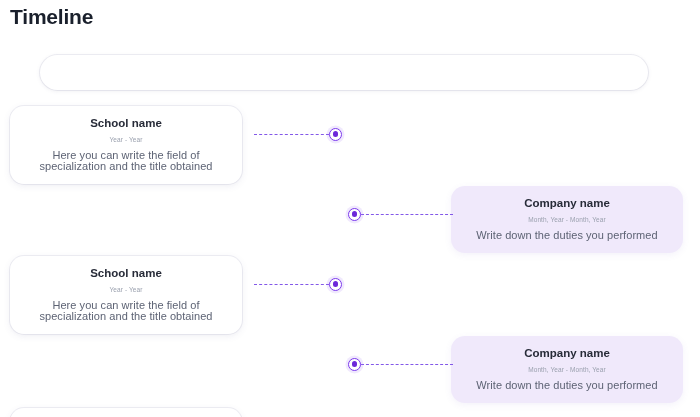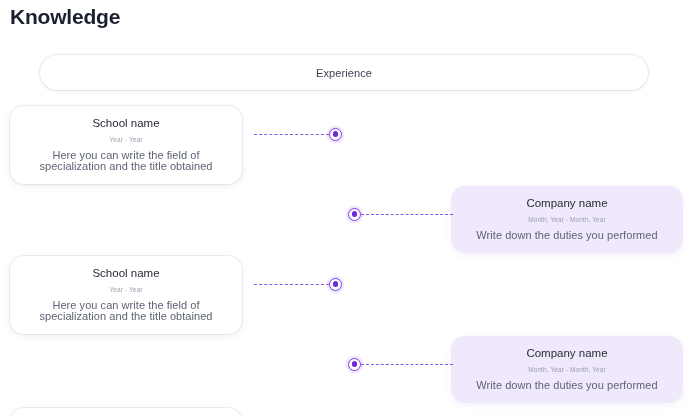--- a/index.html
+++ b/index.html
@@ -88,21 +88,21 @@
   }
   .card-experience {
     left: 451px;
     width: 232px;
     background: #f0e9fb;
     box-shadow: 0 2px 7px rgba(120, 90, 190, 0.08);
   }
 
   .card-title {
     font-size: 11.5px;
-    font-weight: 400;
+    font-weight: 700;
     color: #272b38;
     line-height: 15px;
     margin-bottom: 4px;
   }
   .card-dates {
     font-size: 6.5px;
     color: #9aa0ae;
     line-height: 9px;
     letter-spacing: 0.1px;
     margin-bottom: 6px;
@@ -162,24 +162,23 @@
     height: 60px;
     background: #ffffff;
     border-radius: 14px;
     box-shadow: 0 2px 7px rgba(90, 85, 140, 0.10),
                 0 0 0 1px rgba(232, 232, 240, 0.70);
   }
 </style>
 </head>
 <body>
 
-<div class="page-title">Knowledge</div>
+<div class="page-title">Timeline</div>
 
 <div class="header-pill">
-  <div class="header-col">Experience</div>
 </div>
 
 <div class="timeline">
 
   <div class="row r0">
     <div class="card card-knowledge">
       <div class="card-title">School name</div>
       <div class="card-dates">Year - Year</div>
       <div class="card-desc">Here you can write the field of specialization and the title obtained</div>
     </div>

